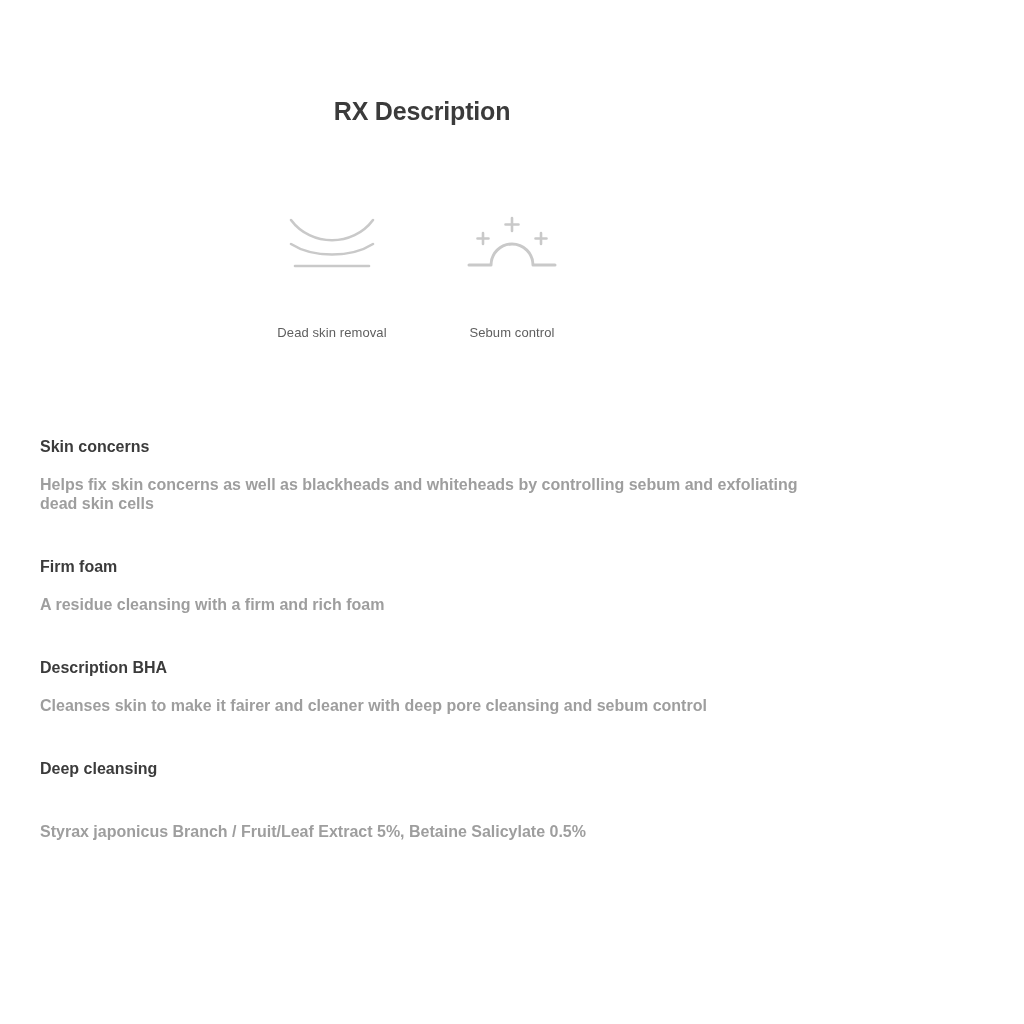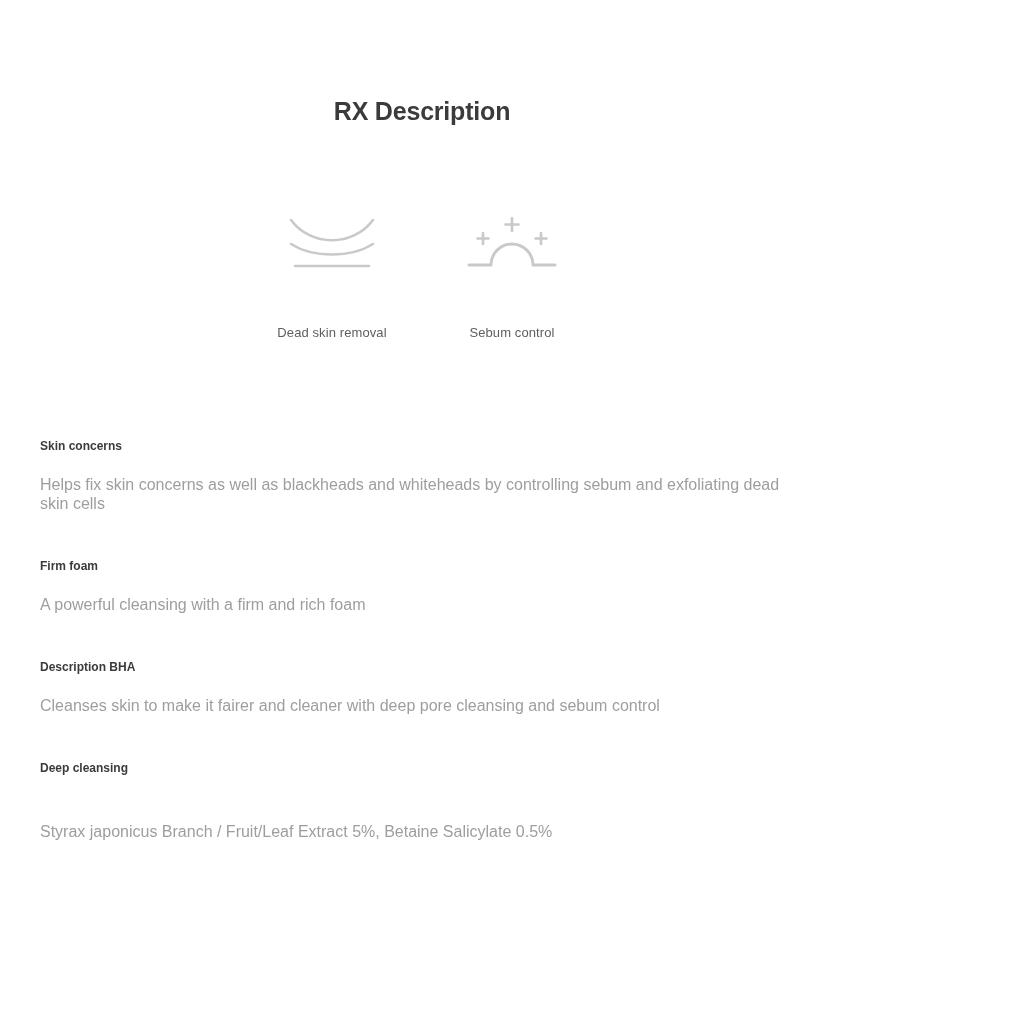--- a/index.html
+++ b/index.html
@@ -66,29 +66,29 @@
     white-space: nowrap;
   }
   .content {
     margin: 97px 40px 0 40px;
   }
   .section {
     margin-bottom: 44px;
   }
   .section-heading {
     margin: 0 0 19px 0;
-    font-size: 12px;
+    font-size: 16px;
     font-weight: 700;
     color: var(--heading);
     line-height: 19px;
   }
   .section-body {
     margin: 0;
     font-size: 16px;
-    font-weight: 400;
+    font-weight: 700;
     color: var(--body);
     line-height: 19px;
   }
 </style>
 </head>
 <body>
 
 <div class="page">
 
   <h1 class="page-title">RX Description</h1>
@@ -122,21 +122,21 @@
 
   <div class="content">
 
     <div class="section">
       <h3 class="section-heading">Skin concerns</h3>
       <p class="section-body">Helps fix skin concerns as well as blackheads and whiteheads by controlling sebum and exfoliating dead skin cells</p>
     </div>
 
     <div class="section">
       <h3 class="section-heading">Firm foam</h3>
-      <p class="section-body">A powerful cleansing with a firm and rich foam</p>
+      <p class="section-body">A residue cleansing with a firm and rich foam</p>
     </div>
 
     <div class="section">
       <h3 class="section-heading">Description BHA</h3>
       <p class="section-body">Cleanses skin to make it fairer and cleaner with deep pore cleansing and sebum control</p>
     </div>
 
     <div class="section">
       <h3 class="section-heading">Deep cleansing</h3>
     </div>

